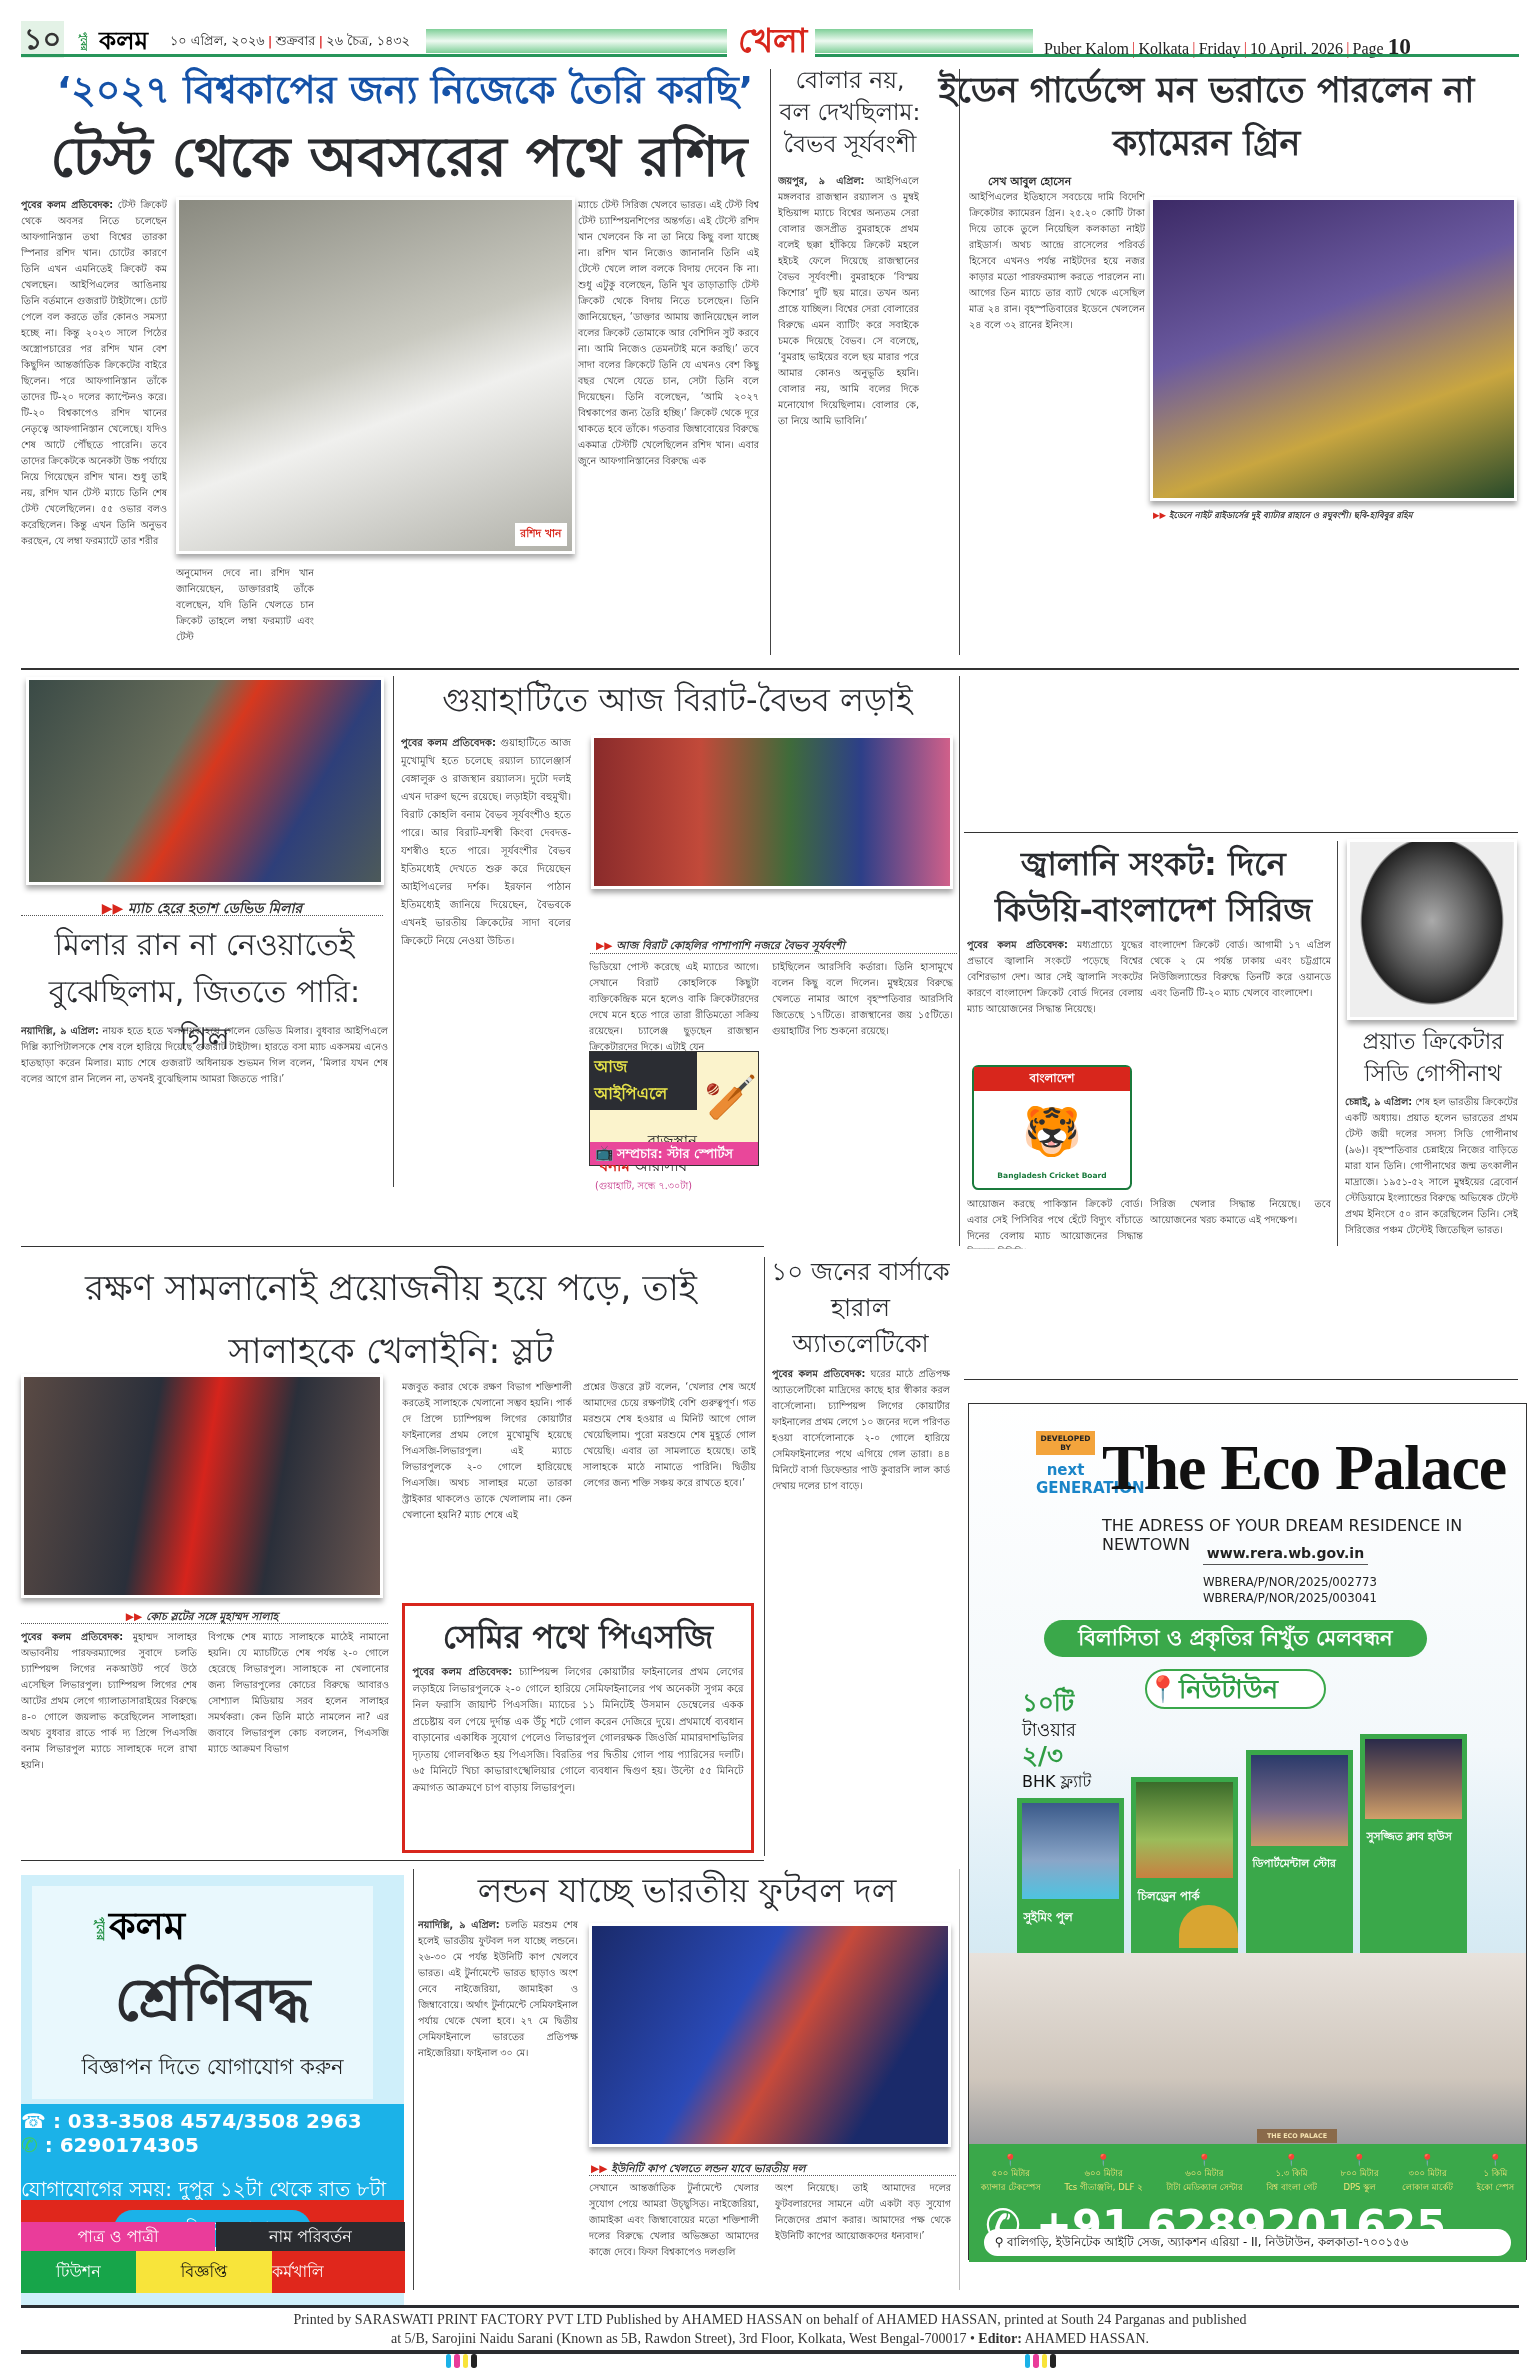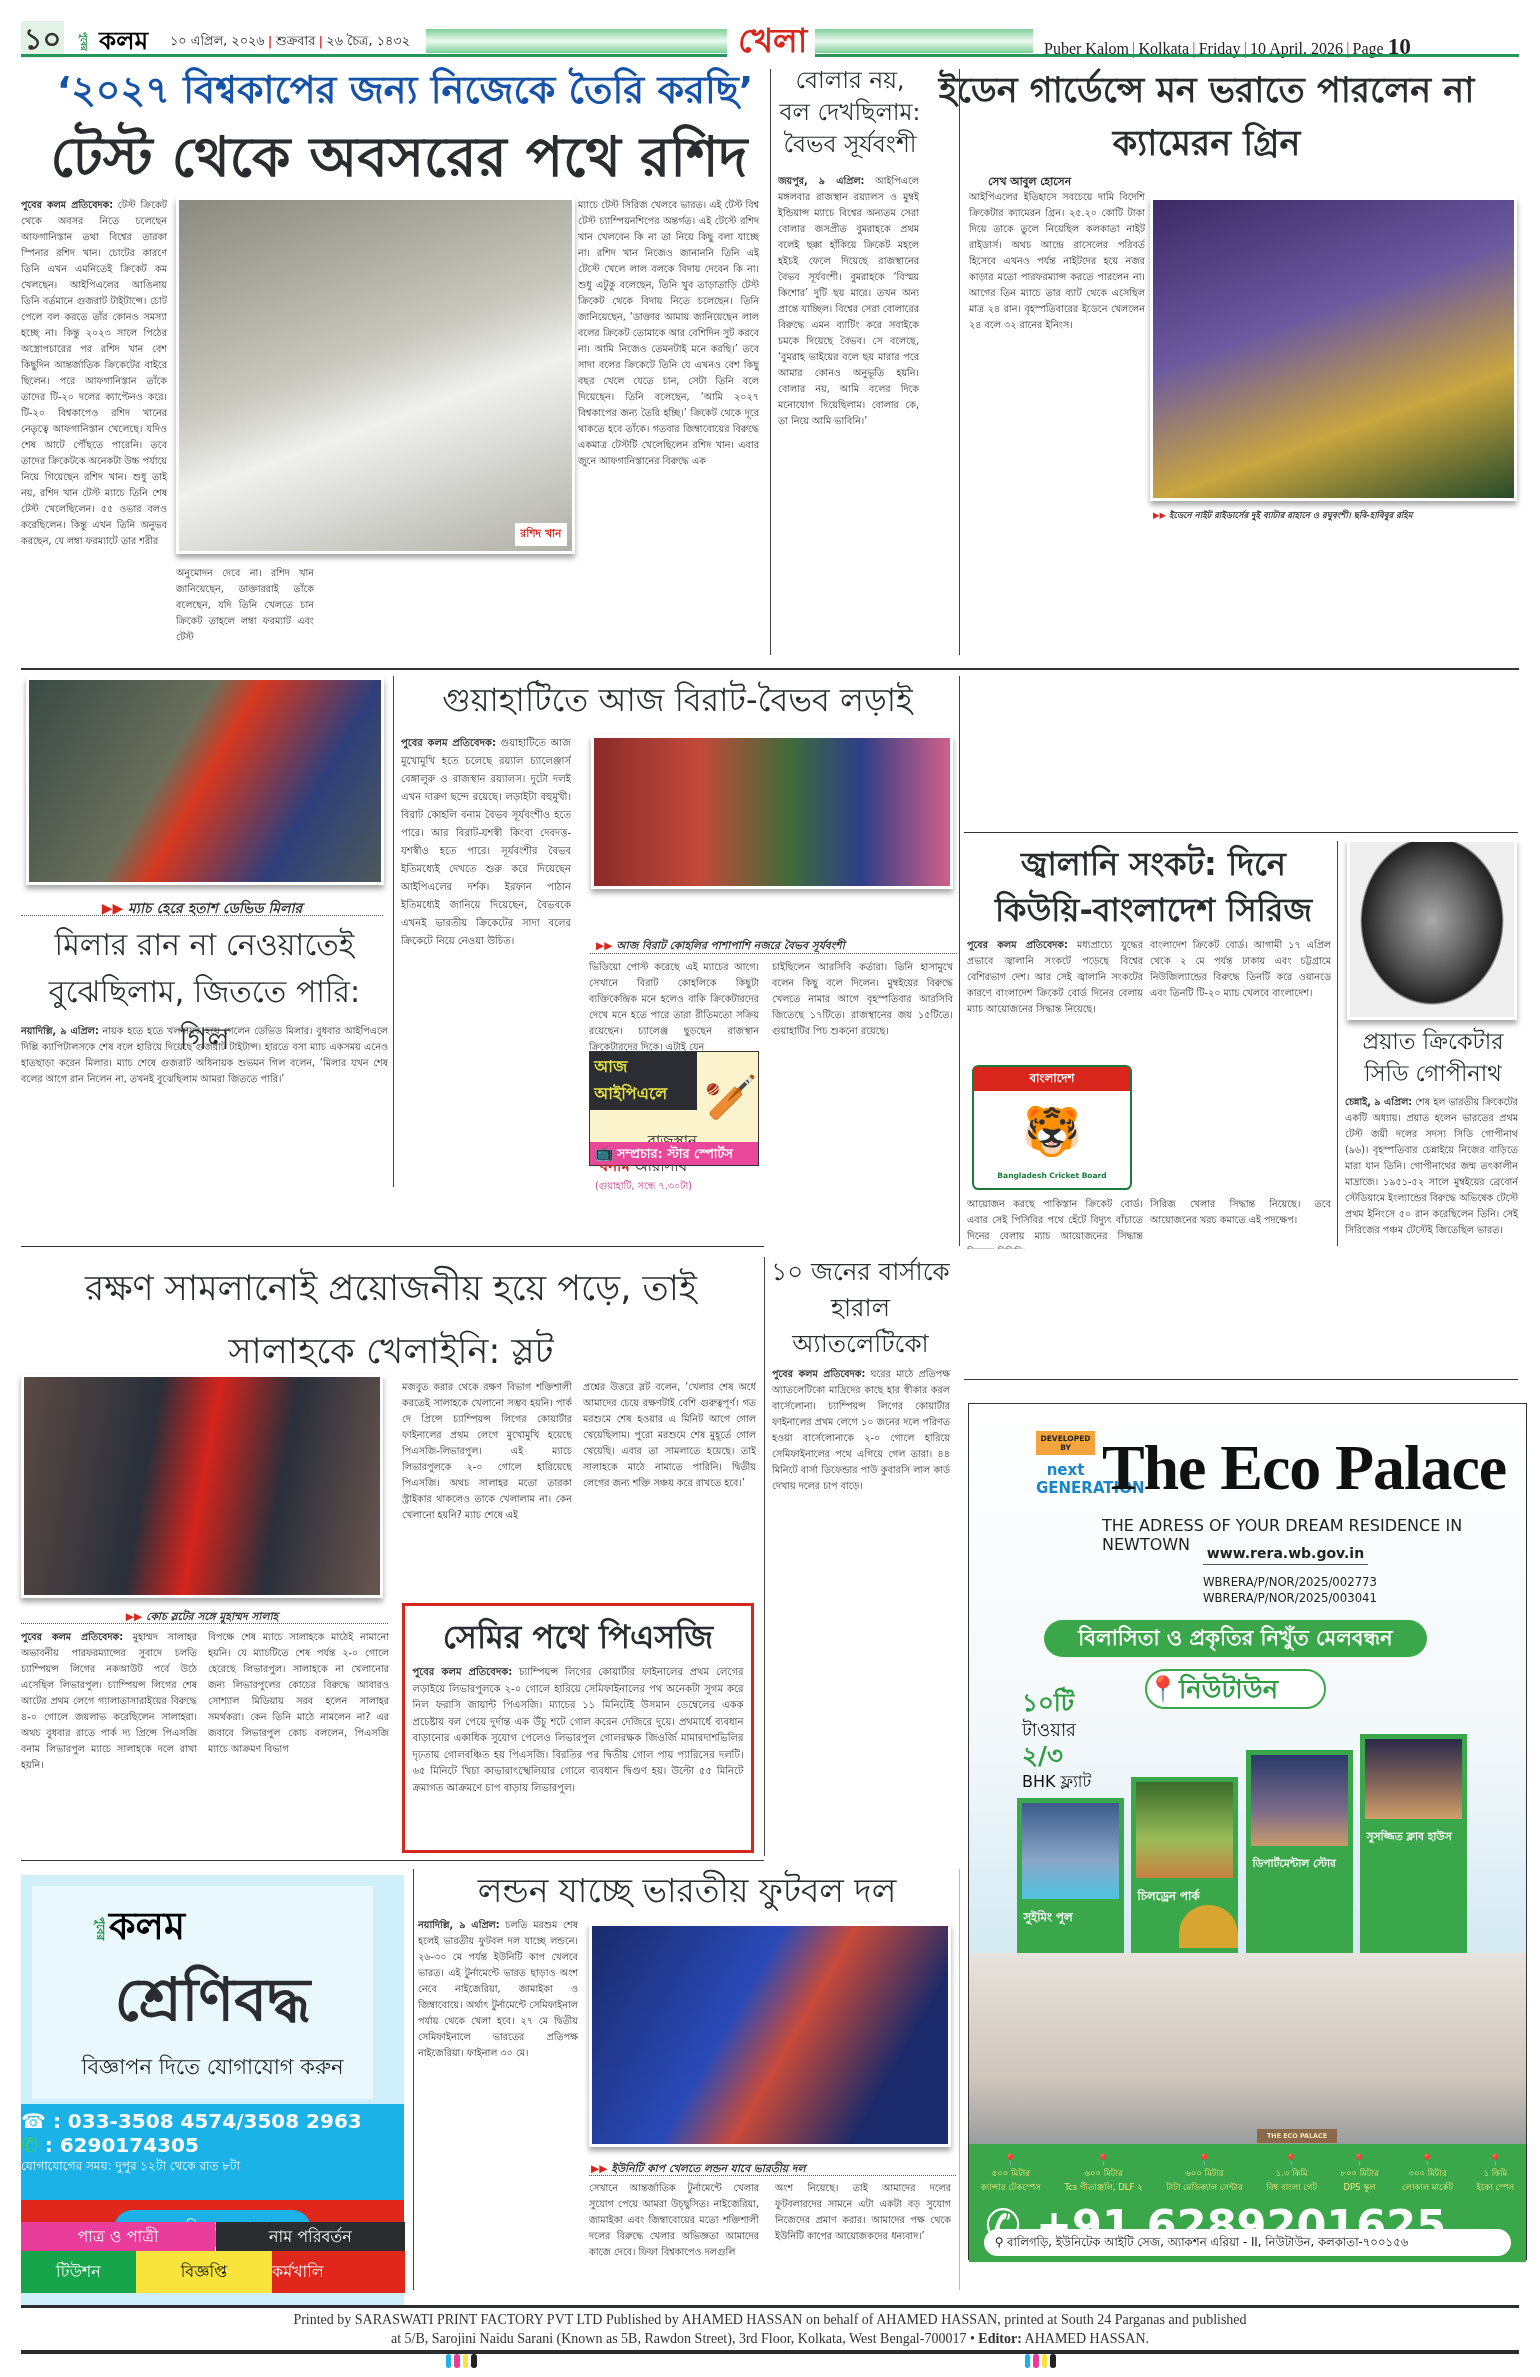--- a/index.html
+++ b/index.html
@@ -233,21 +233,21 @@
 <div class="abs hline" style="left:21px;top:1860px;width:743px;height:1.1px"></div>
 
 <div class="abs classified">
   <div class="abs" style="left:10.7px;top:10.7px;width:341px;height:213px;background:#e9f8fd"></div>
   <div class="abs" style="left:69px;top:21px;font-size:38px;font-weight:bold;color:#000"><span style="font-size:10.7px;color:#1a8c3c;writing-mode:vertical-rl;display:inline-block;vertical-align:middle">পুবের</span><span>কলম</span></div>
   <div class="abs" style="left:0;top:80px;width:383px;text-align:center;font-size:59px;font-weight:bold;color:#2a2c30">শ্রেণিবদ্ধ</div>
   <div class="abs" style="left:0;top:176px;width:383px;text-align:center;font-size:21px;color:#222">বিজ্ঞাপন দিতে যোগাযোগ করুন</div>
   <div class="abs" style="left:0;top:229px;width:383px;height:96px;background:#1bb2e8;color:#fff;">
     <div style="font-size:20px;font-weight:bold;margin-top:5.3px"><span>☎</span> <span>: 033-3508 4574/3508 2963</span></div>
     <div style="font-size:20px;font-weight:bold"><span style="color:#3fcf5a">✆</span> <span>: 6290174305</span></div>
-    <div style="font-size:12px;margin-top:0">যোগাযোগের সময়: দুপুর ১২টা থেকে রাত ৮টা</div>
+    <div style="font-size:20px;margin-top:17px">যোগাযোগের সময়: দুপুর ১২টা থেকে রাত ৮টা</div>
   </div>
   <div class="abs" style="left:0;top:325px;width:383px;height:59px;background:#e0271c;color:#fff;text-align:center;font-weight:bold">
     <div style="font-size:18px;margin-top:4.3px">e-mail করুন:</div>
     <div style="font-size:19px">puberkalom.advt@gmail.com</div>
   </div>
 </div>
 <div class="abs" style="left:21px;top:2258px;width:383px;height:49px;background:#cfeffa">
   <div class="abs" style="left:93px;top:-48px;width:197px;height:37px;background:#1bb2e8;border-radius:18.6px 18.6px 0 0;color:#fff;text-align:center;font-size:17px;line-height:37px">ক্রয়-বিক্রয়, ভাড়া</div>
 </div>
 <div class="abs" style="left:21px;top:2222px;width:194px;height:29px;background:#ea3c9a;color:#fff;font-size:16px;text-align:center;line-height:29px">পাত্র ও পাত্রী</div>

